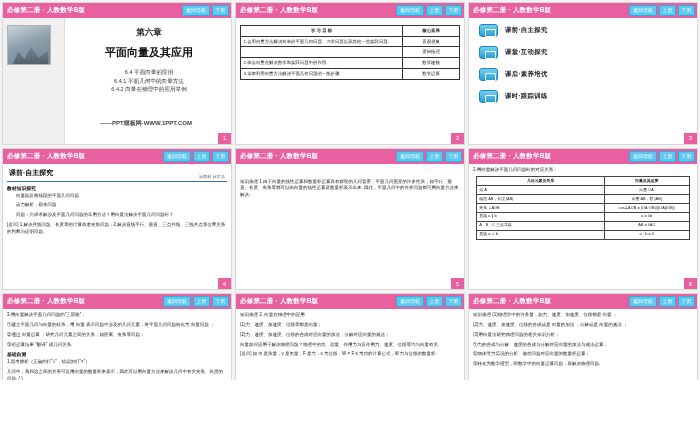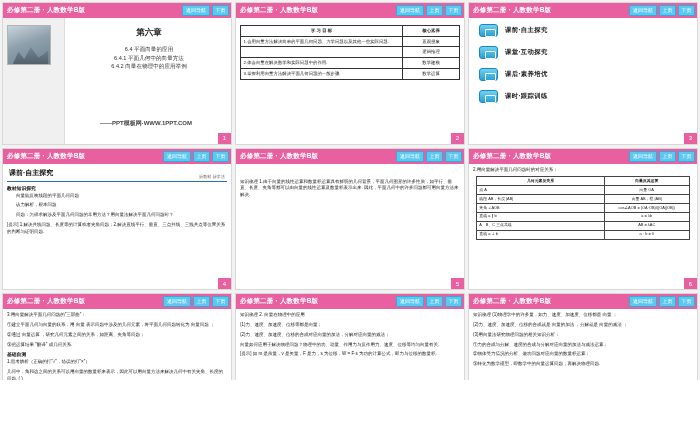--- a/index.html
+++ b/index.html
@@ -226,20 +226,21 @@
         <div class="btns">
           <div class="tb-btn">返回导航</div>
           <div class="tb-btn small">下页</div>
         </div>
       </div>
       <div class="body cover">
         <div class="cover-left"></div>
         <div class="cover-photo"></div>
         <div class="cover-right">
           <div class="chapter">第六章</div>
+          <div class="cover-title">平面向量及其应用</div>
           <div class="cover-list">6.4 平面向量的应用</div>
           <div class="cover-list">6.4.1 平面几何中的向量方法</div>
           <div class="cover-list">6.4.2 向量在物理中的应用举例</div>
         </div>
         <div class="cover-foot">——PPT模板网·WWW.1PPT.COM</div>
         <div class="pagenum">1</div>
       </div>
     </div>
 
     <div class="slide">

